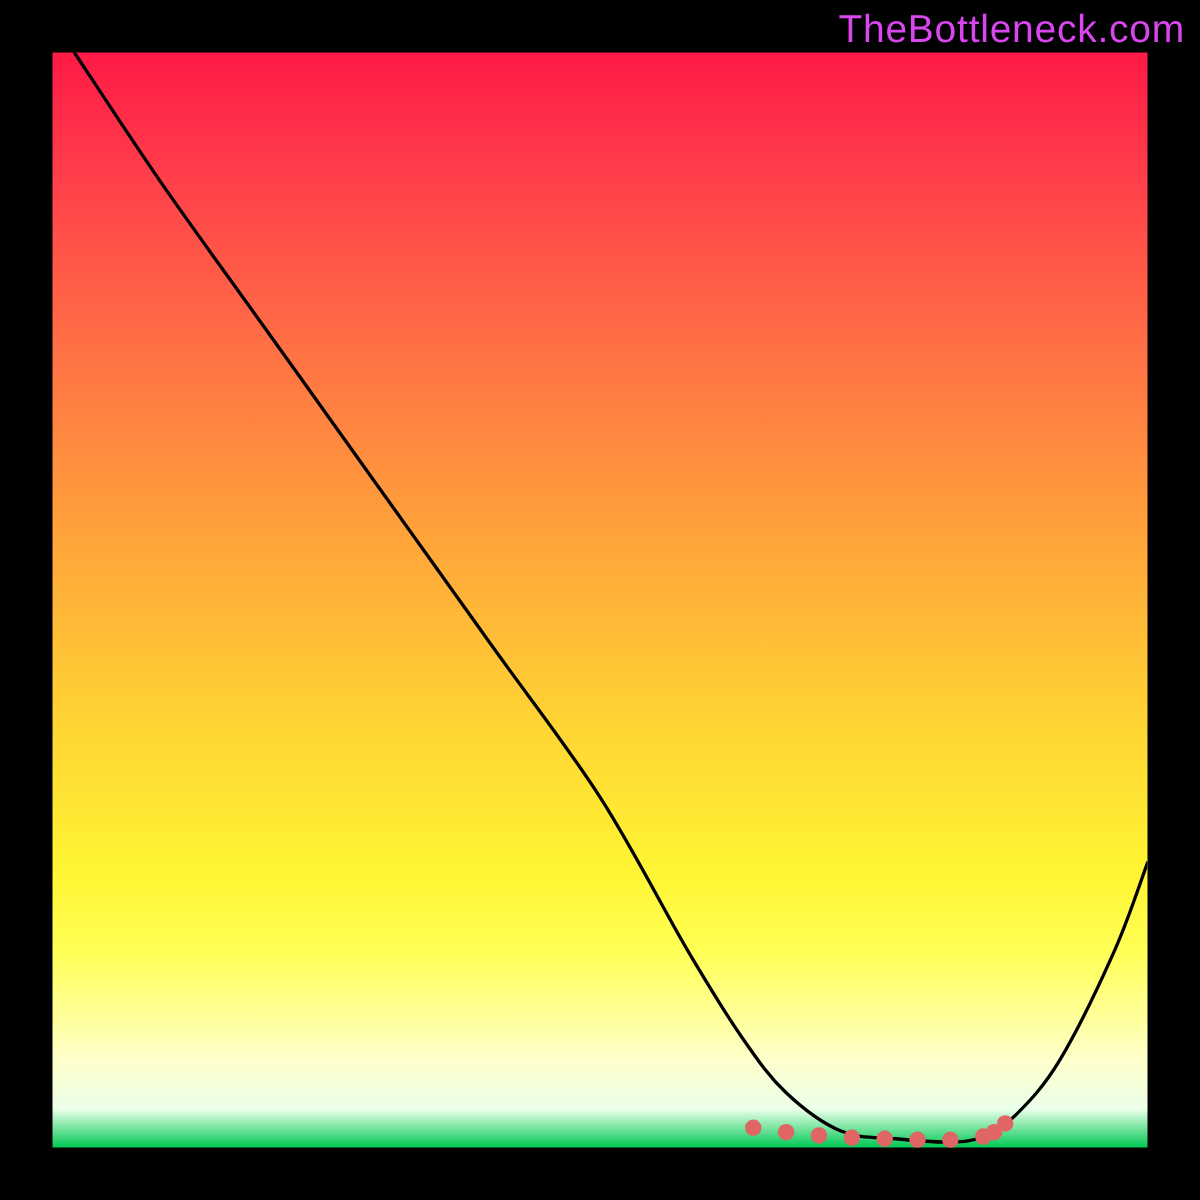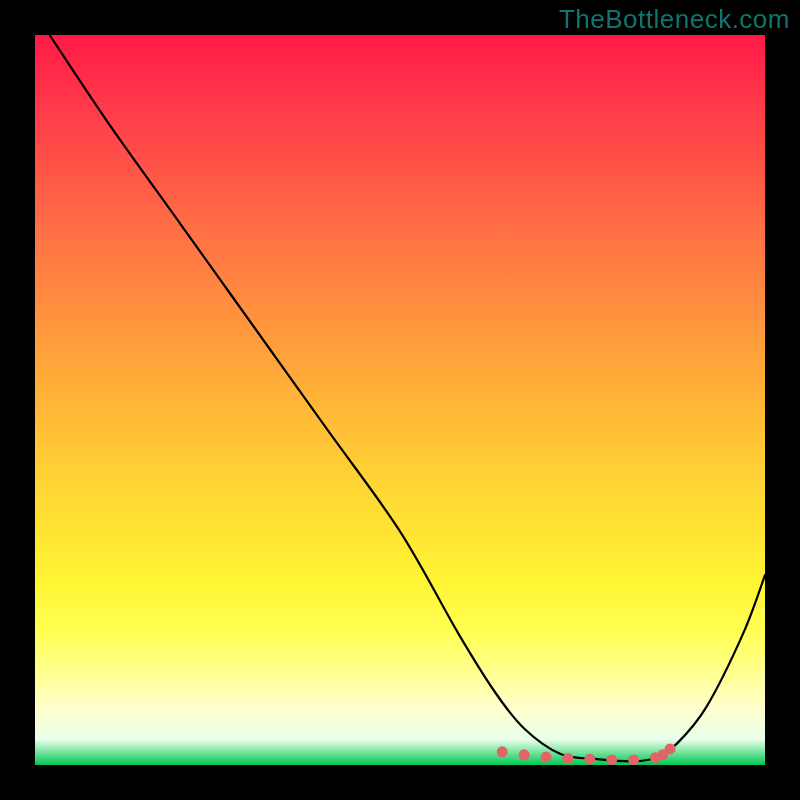--- a/index.html
+++ b/index.html
@@ -16,21 +16,21 @@
     left: 0;
     top: 0;
     width: 800px;
     height: 800px;
     background: #000;
   }
   .watermark {
     position: absolute;
     top: 4px;
     right: 10px;
-    color: #0f766e;
+    color: #d946ef;
     font-size: 26px;
     font-weight: 500;
     letter-spacing: 0.5px;
   }
   .plot {
     position: absolute;
     left: 35px;
     top: 35px;
     width: 730px;
     height: 730px;

